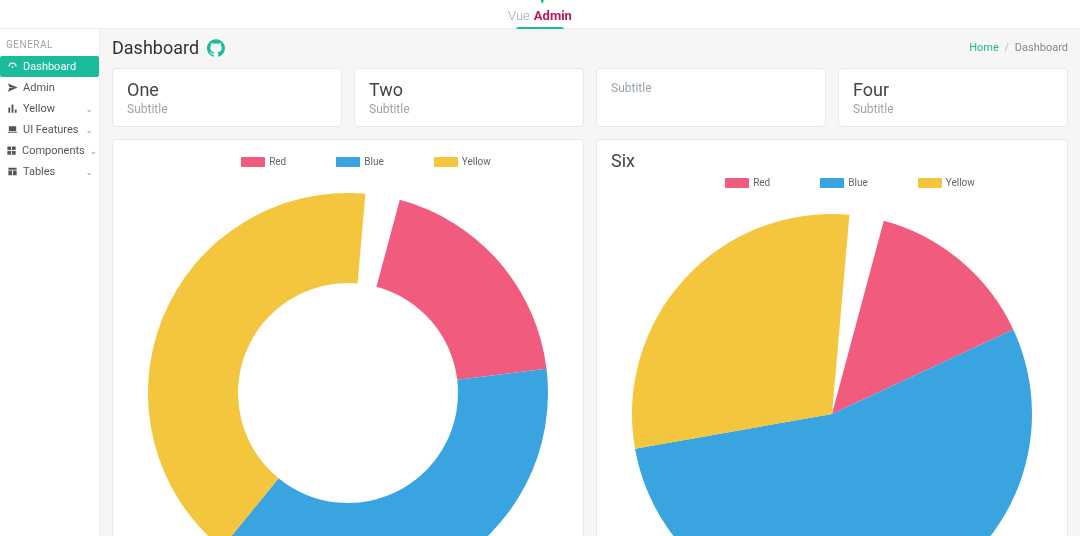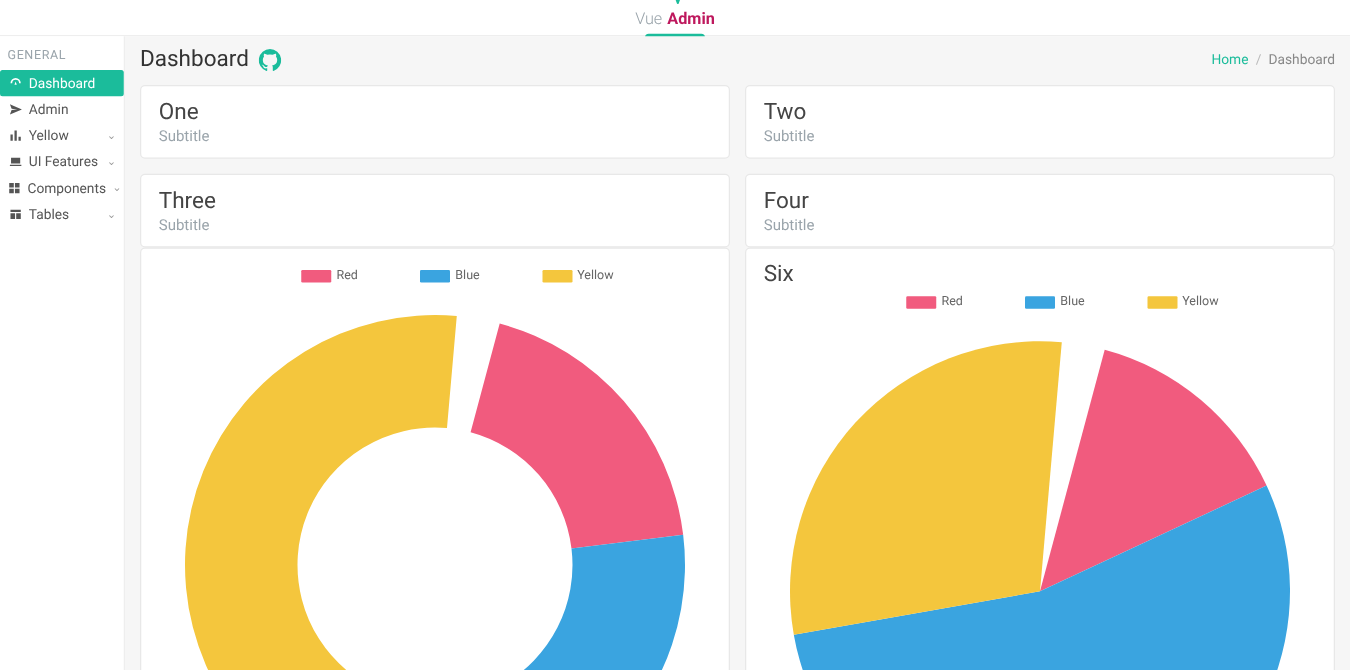--- a/index.html
+++ b/index.html
@@ -116,22 +116,23 @@
     background: #ffffff;
     border: 1px solid #e8e8e8;
     border-radius: 4px;
     padding: 10px 14px;
   }
   .card .title   { font-size: 18px; color: #444; font-weight: 400; }
   .card .subtitle{ font-size: 12px; color: #9aa4ab; margin-top: 2px; }
 
   .row4 {
     display: grid;
-    grid-template-columns: repeat(2, 1fr);
+    grid-template-columns: repeat(4, 1fr);
     gap: 12px;
+    margin-bottom: 12px;
   }
 
   .row2 {
     display: grid;
     grid-template-columns: repeat(2, 1fr);
     gap: 12px;
   }
 
   .chart-card { padding: 10px 14px 0 14px; height: 420px; overflow: hidden; }
 
@@ -253,21 +254,20 @@
     <div class="row4">
       <div class="card">
         <div class="title">One</div>
         <div class="subtitle">Subtitle</div>
       </div>
       <div class="card">
         <div class="title">Two</div>
         <div class="subtitle">Subtitle</div>
       </div>
       <div class="card">
-        <div class="title">Three</div>
         <div class="subtitle">Subtitle</div>
       </div>
       <div class="card">
         <div class="title">Four</div>
         <div class="subtitle">Subtitle</div>
       </div>
     </div>
 
     <div class="row2">
 

